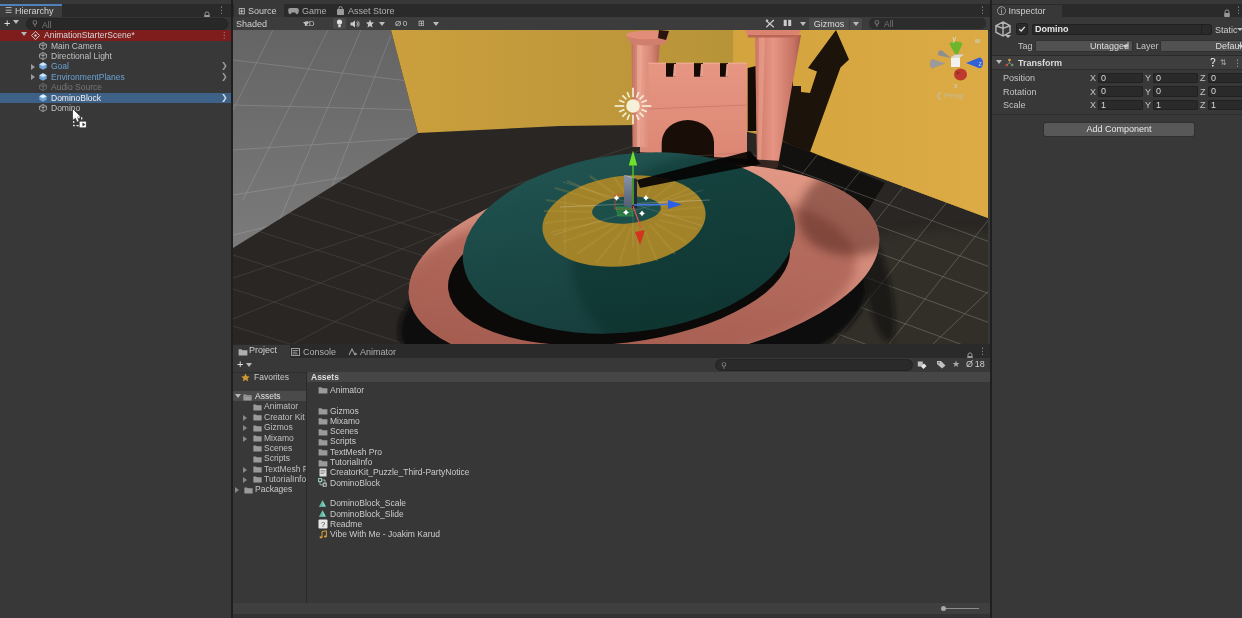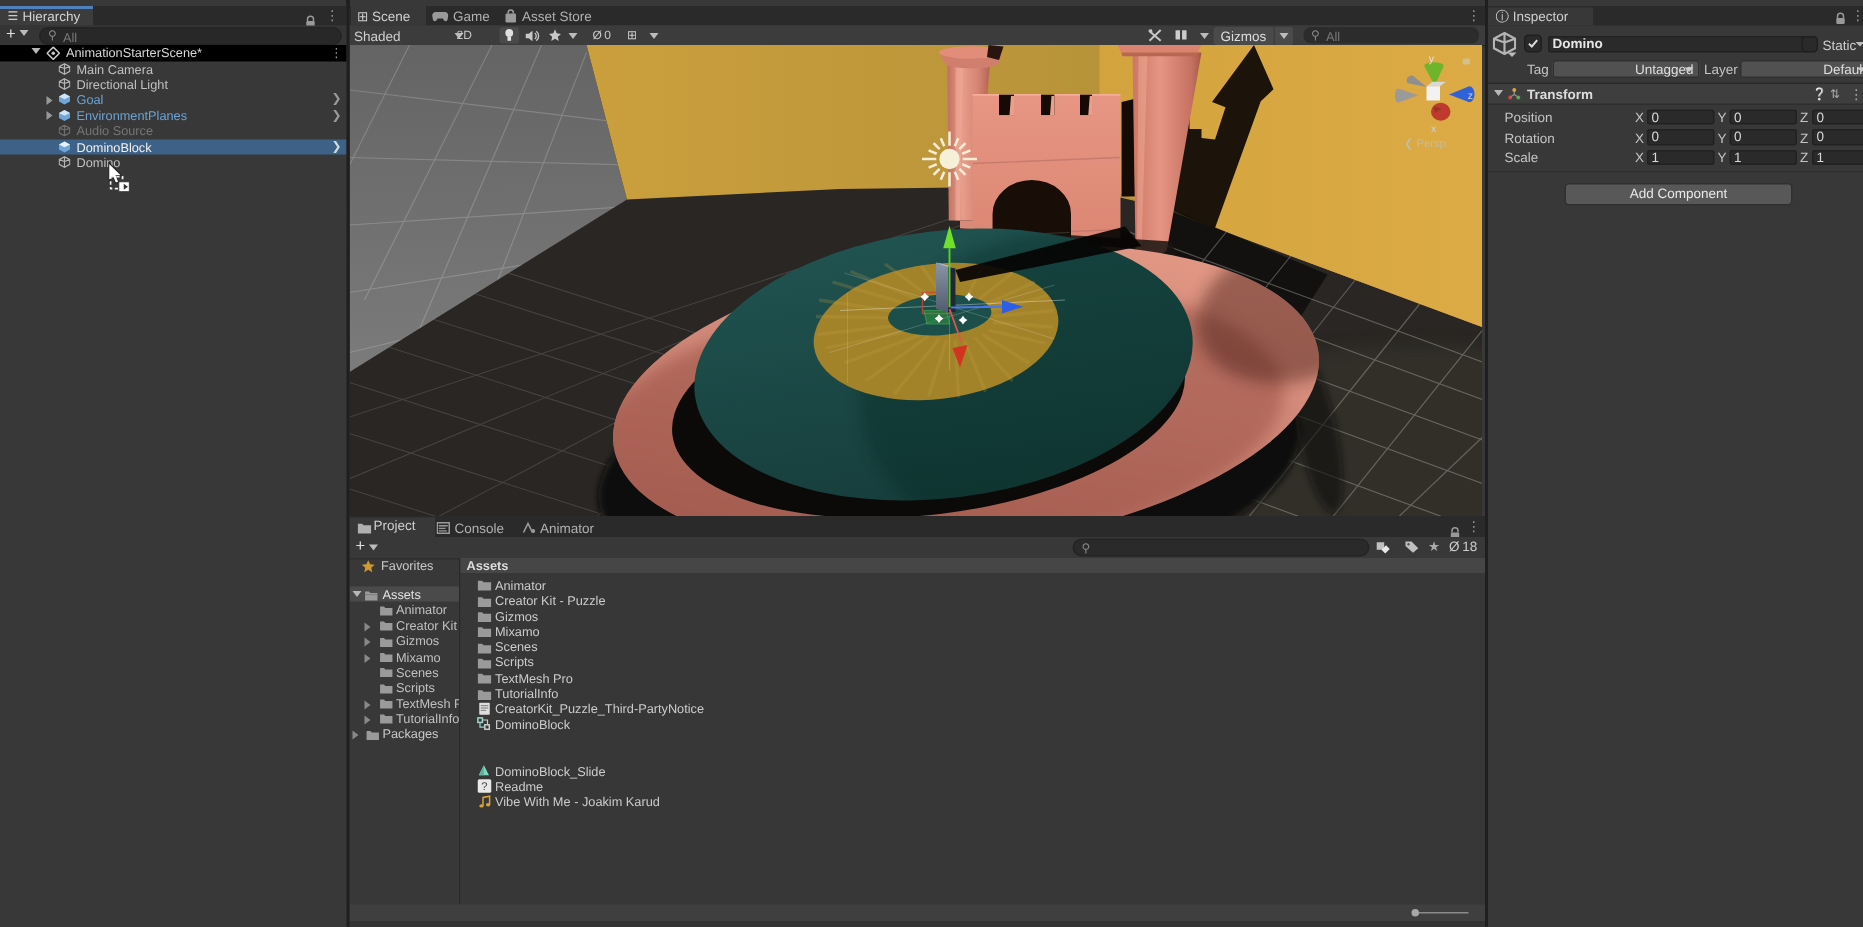--- a/index.html
+++ b/index.html
@@ -42,21 +42,21 @@
 
     <div class="abs" style="left:0;top:17px;width:231px;height:13px;background:#353535;border-bottom:1px solid #2a2a2a;"></div>
     <div class="abs" style="left:4px;top:17px;color:#e0e0e0;font-size:11px;line-height:13px;">+</div>
     <div class="abs" style="left:13px;top:20px;width:0;height:0;border-left:3px solid transparent;border-right:3px solid transparent;border-top:4px solid #bbb;"></div>
     <div class="abs" style="left:27px;top:18.5px;width:200px;height:10px;background:#282828;border-radius:5px;box-shadow:0 0 0 1px #242424;"></div>
     <div class="abs" style="left:32px;top:19px;color:#8a8a8a;font-size:8px;">⚲</div>
     <div class="abs" style="left:42px;top:19.5px;color:#787878;font-size:8.5px;">All</div>
 
     <div id="htree" class="abs" style="left:0;top:29px;width:231px;height:560px;">
 
-      <div class="row" style="top:0.5px;height:11px;background:#000000;">
+      <div class="row" style="top:0.5px;height:11px;background:#7f1d1d;">
         <span class="abs" style="left:21px;top:2.5px;width:0;height:0;border-left:3.5px solid transparent;border-right:3.5px solid transparent;border-top:4.5px solid #b8b8b8;"></span>
         <svg class="abs" style="left:31px;top:1px;" width="9" height="9" viewBox="0 0 9 9">
             <path d="M4.5 0.4 8.6 4.5 4.5 8.6 0.4 4.5Z" fill="none" stroke="#c8c8c8" stroke-width="1"></path>
             <circle cx="4.5" cy="4.5" r="1.2" fill="#c8c8c8"></circle>
           </svg>
         <span class="abs" style="left:44px;top:0.5px;line-height:11px;color:#d8d8d8;">AnimationStarterScene*</span>
         <span class="abs" style="left:220px;top:0.5px;line-height:11px;color:#999;">⋮</span>
       </div>
       <div class="row" style="top:11.5px;">
         <svg class="abs" style="left:39px;top:1px;" width="8" height="8" viewBox="0 0 10 10">
@@ -117,21 +117,21 @@
         <rect x="6.2" y="4.2" width="7" height="6.6" fill="#ffffff" stroke="#333" stroke-width="0.6"></rect>
         <path d="M9.5 5.5 12.3 7.5 9.5 9.5Z" fill="#333"></path>
       </svg>
     </div>
   </div>
 
   <div class="abs" style="left:233px;top:0;width:757px;height:344px;background:#383838;">
 
     <div class="abs tabbar" style="left:0;top:4px;width:757px;height:13px;background:#2a2a2a;"></div>
     <div class="abs" style="left:1px;top:4px;width:50px;height:13px;background:#383838;"></div>
-    <div class="abs" style="left:5px;top:5px;color:#cfcfcf;font-size:9px;line-height:12px;">⊞ Scene</div>
+    <div class="abs" style="left:5px;top:5px;color:#cfcfcf;font-size:9px;line-height:12px;">⊞ Source</div>
     <svg class="abs" style="left:55px;top:7px;" width="11" height="8" viewBox="0 0 11 8">
         <path d="M2.5 1 h6 a2.3 2.3 0 0 1 2.3 2.7 l-0.4 2.3 a1.4 1.4 0 0 1 -2.6 0.4 l-0.5 -1 h-3.6 l-0.5 1 a1.4 1.4 0 0 1 -2.6 -0.4 l-0.4 -2.3 A2.3 2.3 0 0 1 2.5 1 Z" fill="#9a9a9a"></path>
       </svg>
       <div class="abs" style="left:69px;top:5px;color:#b0b0b0;font-size:9px;line-height:12px;">Game</div>
     <svg class="abs" style="left:103px;top:5.5px;" width="9" height="10" viewBox="0 0 9 10">
         <path d="M2.8 3 V2.3 a1.7 1.7 0 0 1 3.4 0 V3" fill="none" stroke="#9a9a9a" stroke-width="1"></path>
         <rect x="1" y="3" width="7" height="6" rx="0.8" fill="#9a9a9a"></rect>
       </svg>
       <div class="abs" style="left:115px;top:5px;color:#b0b0b0;font-size:9px;line-height:12px;">Asset Store</div>
     <div class="abs" style="left:745px;top:5px;color:#999;font-size:9px;">⋮</div>
@@ -560,26 +560,20 @@
 
     <div class="abs" style="left:74px;top:28px;width:683px;height:231px;background:#373737;">
       <div class="abs" style="left:0;top:0;width:683px;height:10px;background:#464646;color:#dddddd;font-size:8.5px;font-weight:bold;line-height:10px;padding-left:4px;">Assets</div>
       <div id="pright" class="abs" style="left:0;top:12px;width:683px;height:219px;font-size:8.5px;color:#cccccc;white-space:nowrap;">
         <div class="abs" style="white-space:nowrap;width:400px;left:11px;top:0.9px;height:10.3px;">
             <svg class="abs" style="left:0;top:1.5px" width="10" height="8" viewBox="0 0 12 10">
               <path d="M0.5 1.5 4 1.5 5.2 2.8 11.5 2.8 11.5 9.5 0.5 9.5Z" fill="#9a9a9a"></path>
             </svg>
             <span class="abs" style="left:12px;top:0;line-height:10.3px;">Animator</span>
           </div>
-        <div class="abs" style="white-space:nowrap;width:400px;left:11px;top:11.2px;height:10.3px;">
-            <svg class="abs" style="left:0;top:1.5px" width="10" height="8" viewBox="0 0 12 10">
-              <path d="M0.5 1.5 4 1.5 5.2 2.8 11.5 2.8 11.5 9.5 0.5 9.5Z" fill="#9a9a9a"></path>
-            </svg>
-            <span class="abs" style="left:12px;top:0;line-height:10.3px;">Creator Kit - Puzzle</span>
-          </div>
         <div class="abs" style="white-space:nowrap;width:400px;left:11px;top:21.5px;height:10.3px;">
             <svg class="abs" style="left:0;top:1.5px" width="10" height="8" viewBox="0 0 12 10">
               <path d="M0.5 1.5 4 1.5 5.2 2.8 11.5 2.8 11.5 9.5 0.5 9.5Z" fill="#9a9a9a"></path>
             </svg>
             <span class="abs" style="left:12px;top:0;line-height:10.3px;">Gizmos</span>
           </div>
         <div class="abs" style="white-space:nowrap;width:400px;left:11px;top:31.8px;height:10.3px;">
             <svg class="abs" style="left:0;top:1.5px" width="10" height="8" viewBox="0 0 12 10">
               <path d="M0.5 1.5 4 1.5 5.2 2.8 11.5 2.8 11.5 9.5 0.5 9.5Z" fill="#9a9a9a"></path>
             </svg>
@@ -619,20 +613,27 @@
             <span class="abs" style="left:12px;top:0;line-height:10.3px;">CreatorKit_Puzzle_Third-PartyNotice</span>
           </div>
         <div class="abs" style="white-space:nowrap;width:400px;left:11px;top:93.6px;height:10.3px;">
             <svg class="abs" style="left:0;top:0.5px" width="9" height="9" viewBox="0 0 9 9">
               <rect x="0.6" y="0.6" width="3" height="3" fill="none" stroke="#9fd4cf" stroke-width="1"></rect>
               <rect x="5.2" y="5.2" width="3" height="3" fill="none" stroke="#cccccc" stroke-width="1"></rect>
               <path d="M3.6 2 7 2 7 5" fill="none" stroke="#cccccc" stroke-width="0.8"></path>
               <path d="M5.2 6.8 2 6.8 2 3.8" fill="none" stroke="#9fd4cf" stroke-width="0.8"></path>
             </svg>
             <span class="abs" style="left:12px;top:0;line-height:10.3px;">DominoBlock</span>
+          </div>
+        <div class="abs" style="white-space:nowrap;width:400px;left:11px;top:114.2px;height:10.3px;">
+            <svg class="abs" style="left:0;top:0.5px" width="9" height="9" viewBox="0 0 9 9">
+              <path d="M1.2 7.8 4.6 1.2 8 7.8Z" fill="#7fd6c2"></path>
+              <path d="M1.2 7.8 4.6 1.2 4.6 7.8Z" fill="#5eb3a0"></path>
+            </svg>
+            <span class="abs" style="left:12px;top:0;line-height:10.3px;">DominoBlock_Scale</span>
           </div>
         <div class="abs" style="white-space:nowrap;width:400px;left:11px;top:124.5px;height:10.3px;">
             <svg class="abs" style="left:0;top:0.5px" width="9" height="9" viewBox="0 0 9 9">
               <path d="M1.2 7.8 4.6 1.2 8 7.8Z" fill="#7fd6c2"></path>
               <path d="M1.2 7.8 4.6 1.2 4.6 7.8Z" fill="#5eb3a0"></path>
             </svg>
             <span class="abs" style="left:12px;top:0;line-height:10.3px;">DominoBlock_Slide</span>
           </div>
         <div class="abs" style="white-space:nowrap;width:400px;left:11px;top:134.8px;height:10.3px;">
             <svg class="abs" style="left:0;top:0.2px" width="10" height="10" viewBox="0 0 10 10">

